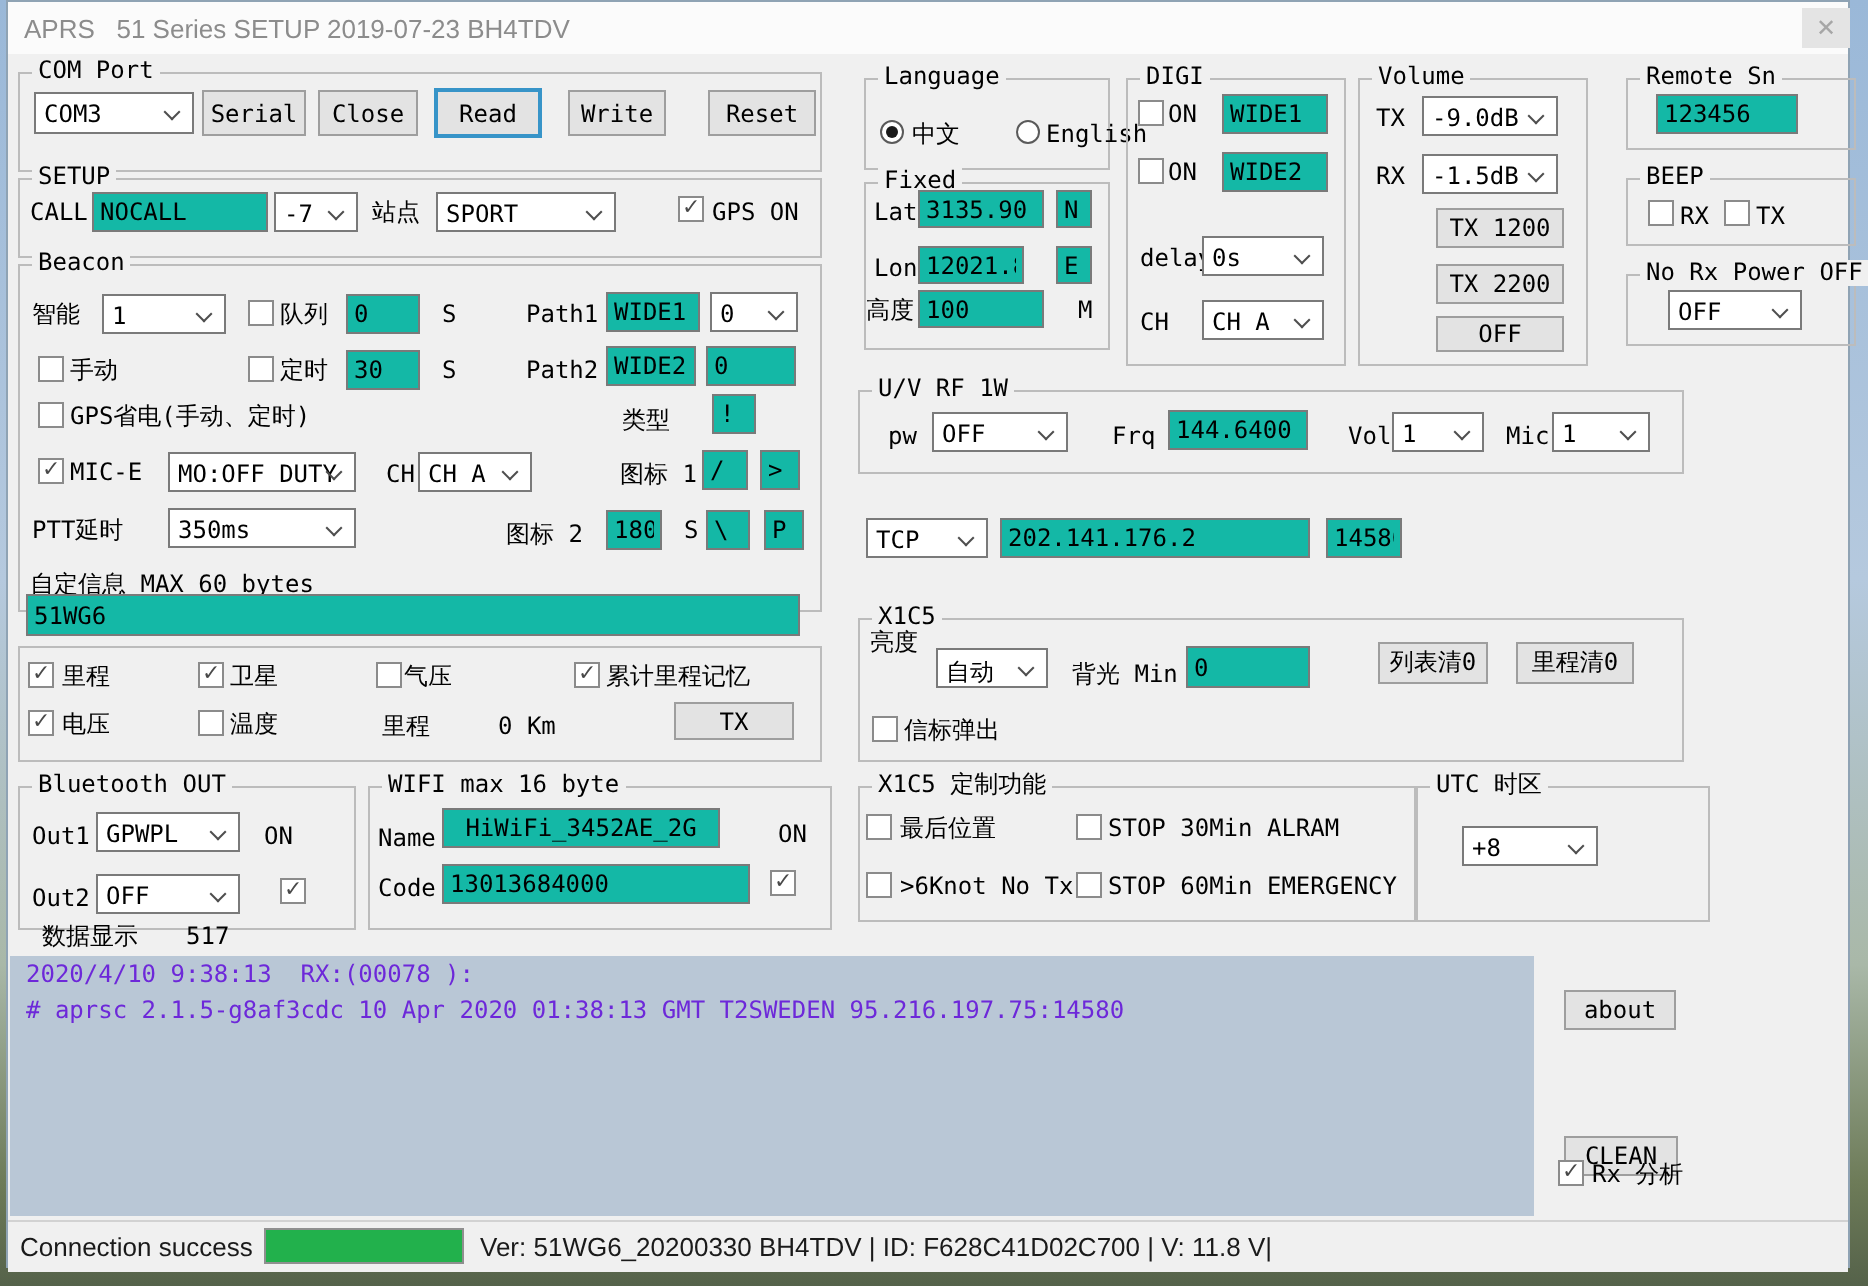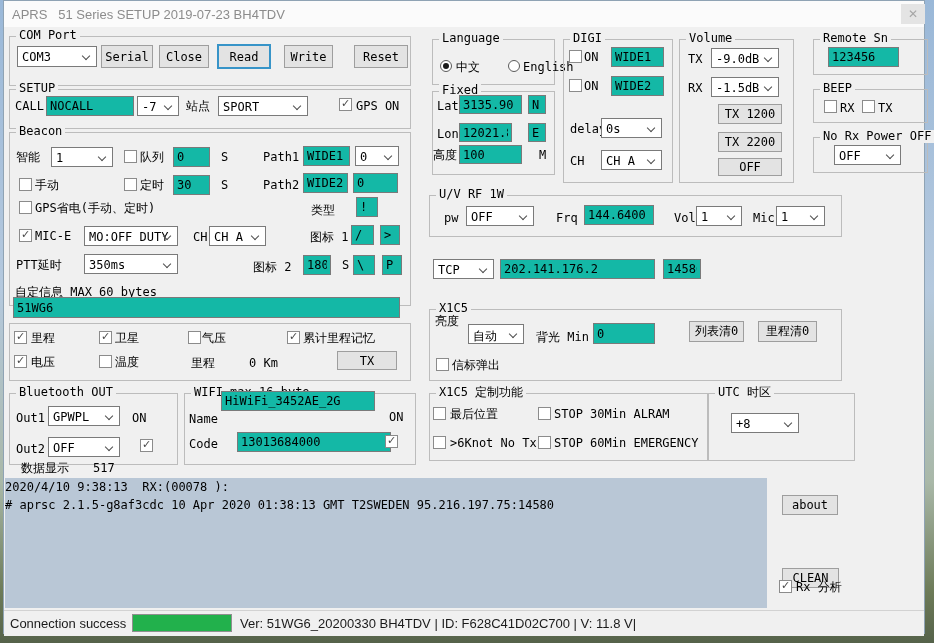--- a/index.html
+++ b/index.html
@@ -22,21 +22,21 @@
   .cmb .v{position:absolute;left:4px;top:3px;font:12px "DejaVu Sans Mono",monospace;white-space:pre}
   .ar{position:absolute;right:7px;top:6px;width:5px;height:5px;border-right:1px solid #4e4e4e;border-bottom:1px solid #4e4e4e;transform:rotate(45deg)}
   .btn{position:absolute;background:#e3e3e3;border:1px solid #9e9e9e;box-sizing:border-box;
     display:flex;align-items:center;justify-content:center;font:12px "DejaVu Sans Mono",monospace;white-space:pre}
   .btn.focus{border:2px solid #3794c8}
   .cb{position:absolute;width:13px;height:13px;background:#fff;border:1px solid #8b8b8b;box-sizing:border-box}
   .cb.on::after{content:"\2713";position:absolute;left:1px;top:-2px;font:bold 11px "DejaVu Sans",sans-serif;color:#4a4a4a}
   .radio{position:absolute;width:12px;height:12px;background:#fff;border:1px solid #5a5a5a;border-radius:50%;box-sizing:border-box}
   .radio.on::after{content:"";position:absolute;left:2px;top:2px;width:6px;height:6px;border-radius:50%;background:#1a1a1a}
   .log{position:absolute;left:1px;top:477px;width:762px;height:130px;background:#b9c7d6;overflow:hidden}
-  .logline{font:12px "DejaVu Sans Mono",monospace;color:#000000;white-space:pre;padding:2px 0 2px 0}
+  .logline{font:12px "DejaVu Sans Mono",monospace;color:#6d28d9;white-space:pre;padding:2px 0 2px 8px}
   .statusbar{position:absolute;left:0;top:609px;width:100%;height:25px;background:#f0f0f0;border-top:1px solid #d2d2d2}
   .status-text{position:absolute;left:6px;top:5px;font:13px "Liberation Sans",sans-serif;color:#1a1a1a;white-space:pre}
   .progress{position:absolute;left:128px;top:3px;width:100px;height:18px;background:#22b14c;border:1px solid #8f8f8f;box-sizing:border-box}
   .ver-text{position:absolute;left:236px;top:5px;font:13px "Liberation Sans",sans-serif;color:#1a1a1a;white-space:pre}
 </style>
 </head>
 <body>
 
 <div class="win">
 
@@ -170,24 +170,24 @@
   <div class="cmb" style="left:44px;top:436px;width:72px;height:20px">
     <span class="v">OFF</span>
       <i class="ar"></i>
   </div>
   <span class="cb on" style="left:136px;top:438px"></span>
 
   <div class="grp" style="left:180px;top:392px;width:230px;height:70px">
     <span class="gt">WIFI max 16 byte</span>
   </div>
   <span class="lbl" style="left:185px;top:412px">Name</span>
-  <input class="inp" style="left: 217px; top: 390px; width: 154px; height: 20px;" value="HiWiFi_3452AE_2G">
+  <input class="inp" style="left: 217px; top: 403px; width: 139px; height: 20px; text-align: center;" value="HiWiFi_3452AE_2G">
   <span class="lbl" style="left:385px;top:410px">ON</span>
   <span class="lbl" style="left:185px;top:437px">Code</span>
-  <input class="inp" style="left: 217px; top: 431px; width: 154px; height: 20px; margin-left: 16px;" value="13013684000">
+  <input class="inp" style="left: 217px; top: 431px; width: 154px; height: 20px;" value="13013684000">
   <span class="cb on" style="left:381px;top:434px"></span>
 
   <span class="lbl" style="left:17px;top:461px">数据显示</span>
   <span class="lbl" style="left:89px;top:461px">517</span>
 
   <div class="log">
     <div class="logline">2020/4/10 9:38:13  RX:(00078 ):</div>
     <div class="logline"># aprsc 2.1.5-g8af3cdc 10 Apr 2020 01:38:13 GMT T2SWEDEN 95.216.197.75:14580</div>
   </div>
 

